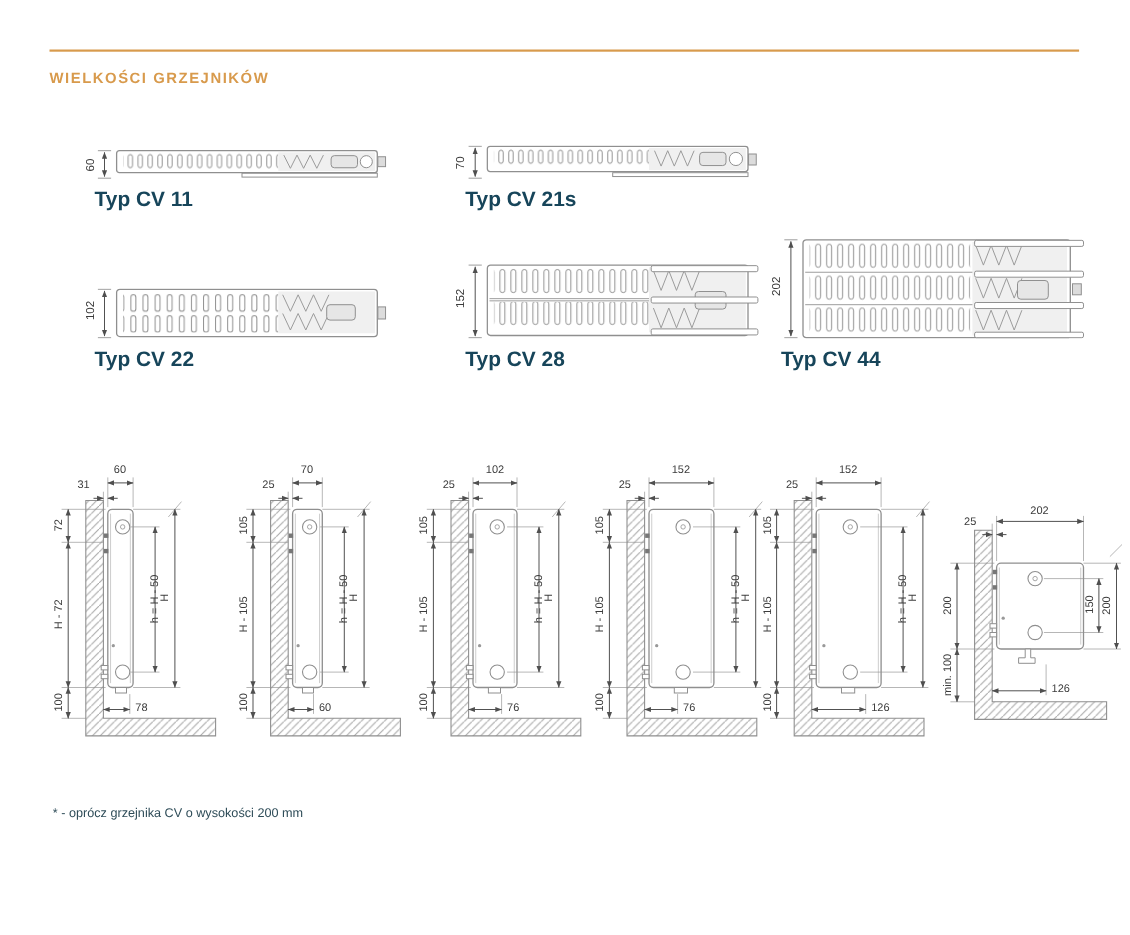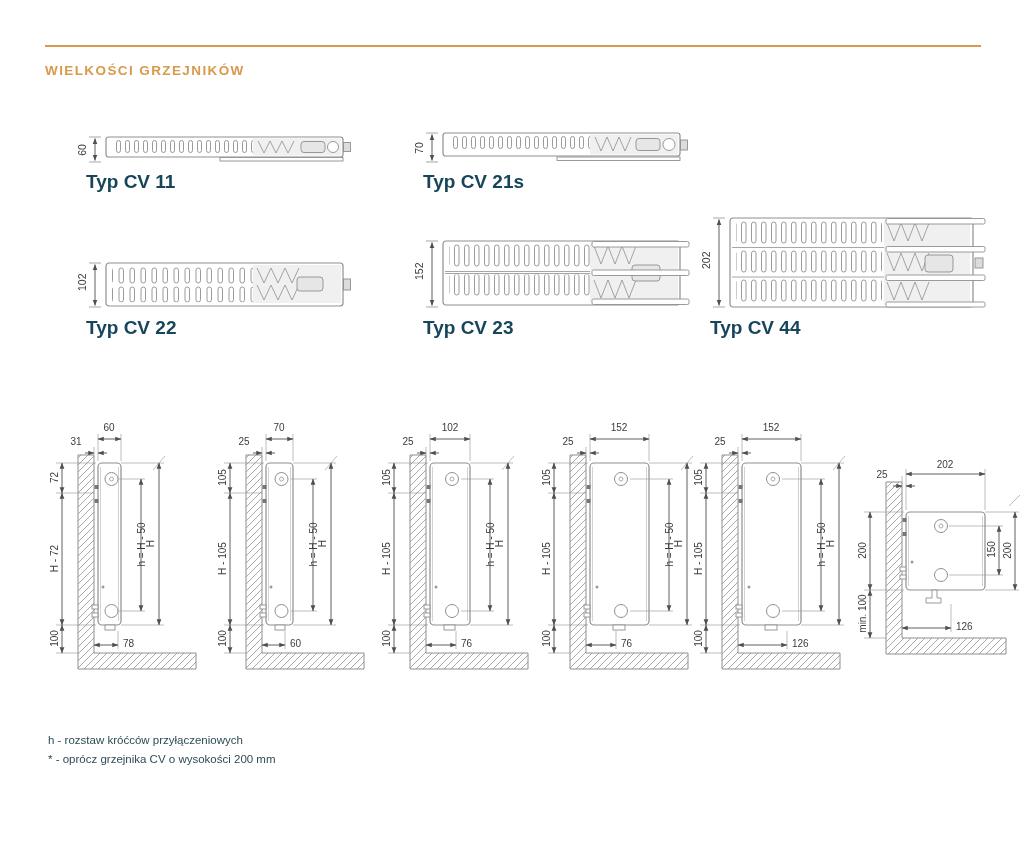--- a/index.html
+++ b/index.html
@@ -147,21 +147,21 @@
       <line x1="3" y1="33.5" x2="236" y2="33.5" class="thin"></line>
       <rect x="148" y="3" width="88" height="59" class="lite"></rect>
       <path d="M152,6 l7,18 l7,-18 l7,18 l7,-18 l7,18 l7,-18" class="zig"></path>
       <path d="M152,40 l7,18 l7,-18 l7,18 l7,-18 l7,18 l7,-18" class="zig"></path>
       <rect x="190" y="25" width="28" height="16" rx="3" fill="#E6E6E6" stroke="#8F8F8F" stroke-width="0.9"></rect>
       <rect x="150" y="1.5" width="97" height="5.5" rx="1.5" class="vw"></rect>
       <rect x="150" y="30" width="97" height="5.5" rx="1.5" class="vw"></rect>
       <rect x="150" y="59" width="97" height="5.5" rx="1.5" class="vw"></rect>
     </svg>
   </div>
-  <div class="cs-label" style="left:423px;top:317px;">Typ CV 23</div>
+  <div class="cs-label" style="left:423px;top:317px;">Typ CV 28</div>
 
   <div class="cs" style="left:700px;top:217px;">
     <div class="cs-dim">
       <span class="vnum">202</span>
       <svg width="14" height="91">
         <line x1="1" y1="1" x2="13" y2="1" class="thin"></line>
           <line x1="1" y1="90" x2="13" y2="90" class="thin"></line>
         <line x1="7" y1="2.5" x2="7" y2="88.5" class="dim" marker-start="url(#arr)" marker-end="url(#arr)"></line>
       </svg>
     </div>
@@ -477,17 +477,16 @@
     <span class="dlab" style="left:69px;top:-3px;">202</span>
     <span class="dlab" style="left:16px;top:7px;width:20px;">25</span>
     <span class="dlab rot" style="left:-14px;top:83px;">200</span>
     <span class="dlab rot" style="left:-16px;top:146px;width:44px;">min. 100</span>
     <span class="dlab rot" style="left:115px;top:82px;">150</span>
     <span class="dlab rot" style="left:131px;top:83px;">200</span>
     <span class="dlab" style="left:100px;top:159px;width:26px;text-align:left;">126</span>
   </div>
 
   <div class="legend">
-    <div>h - rozstaw króćców przyłączeniowych</div>
     <div>* - oprócz grzejnika CV o wysokości 200 mm</div>
   </div>
 
 </div>
 
 </body></html>

